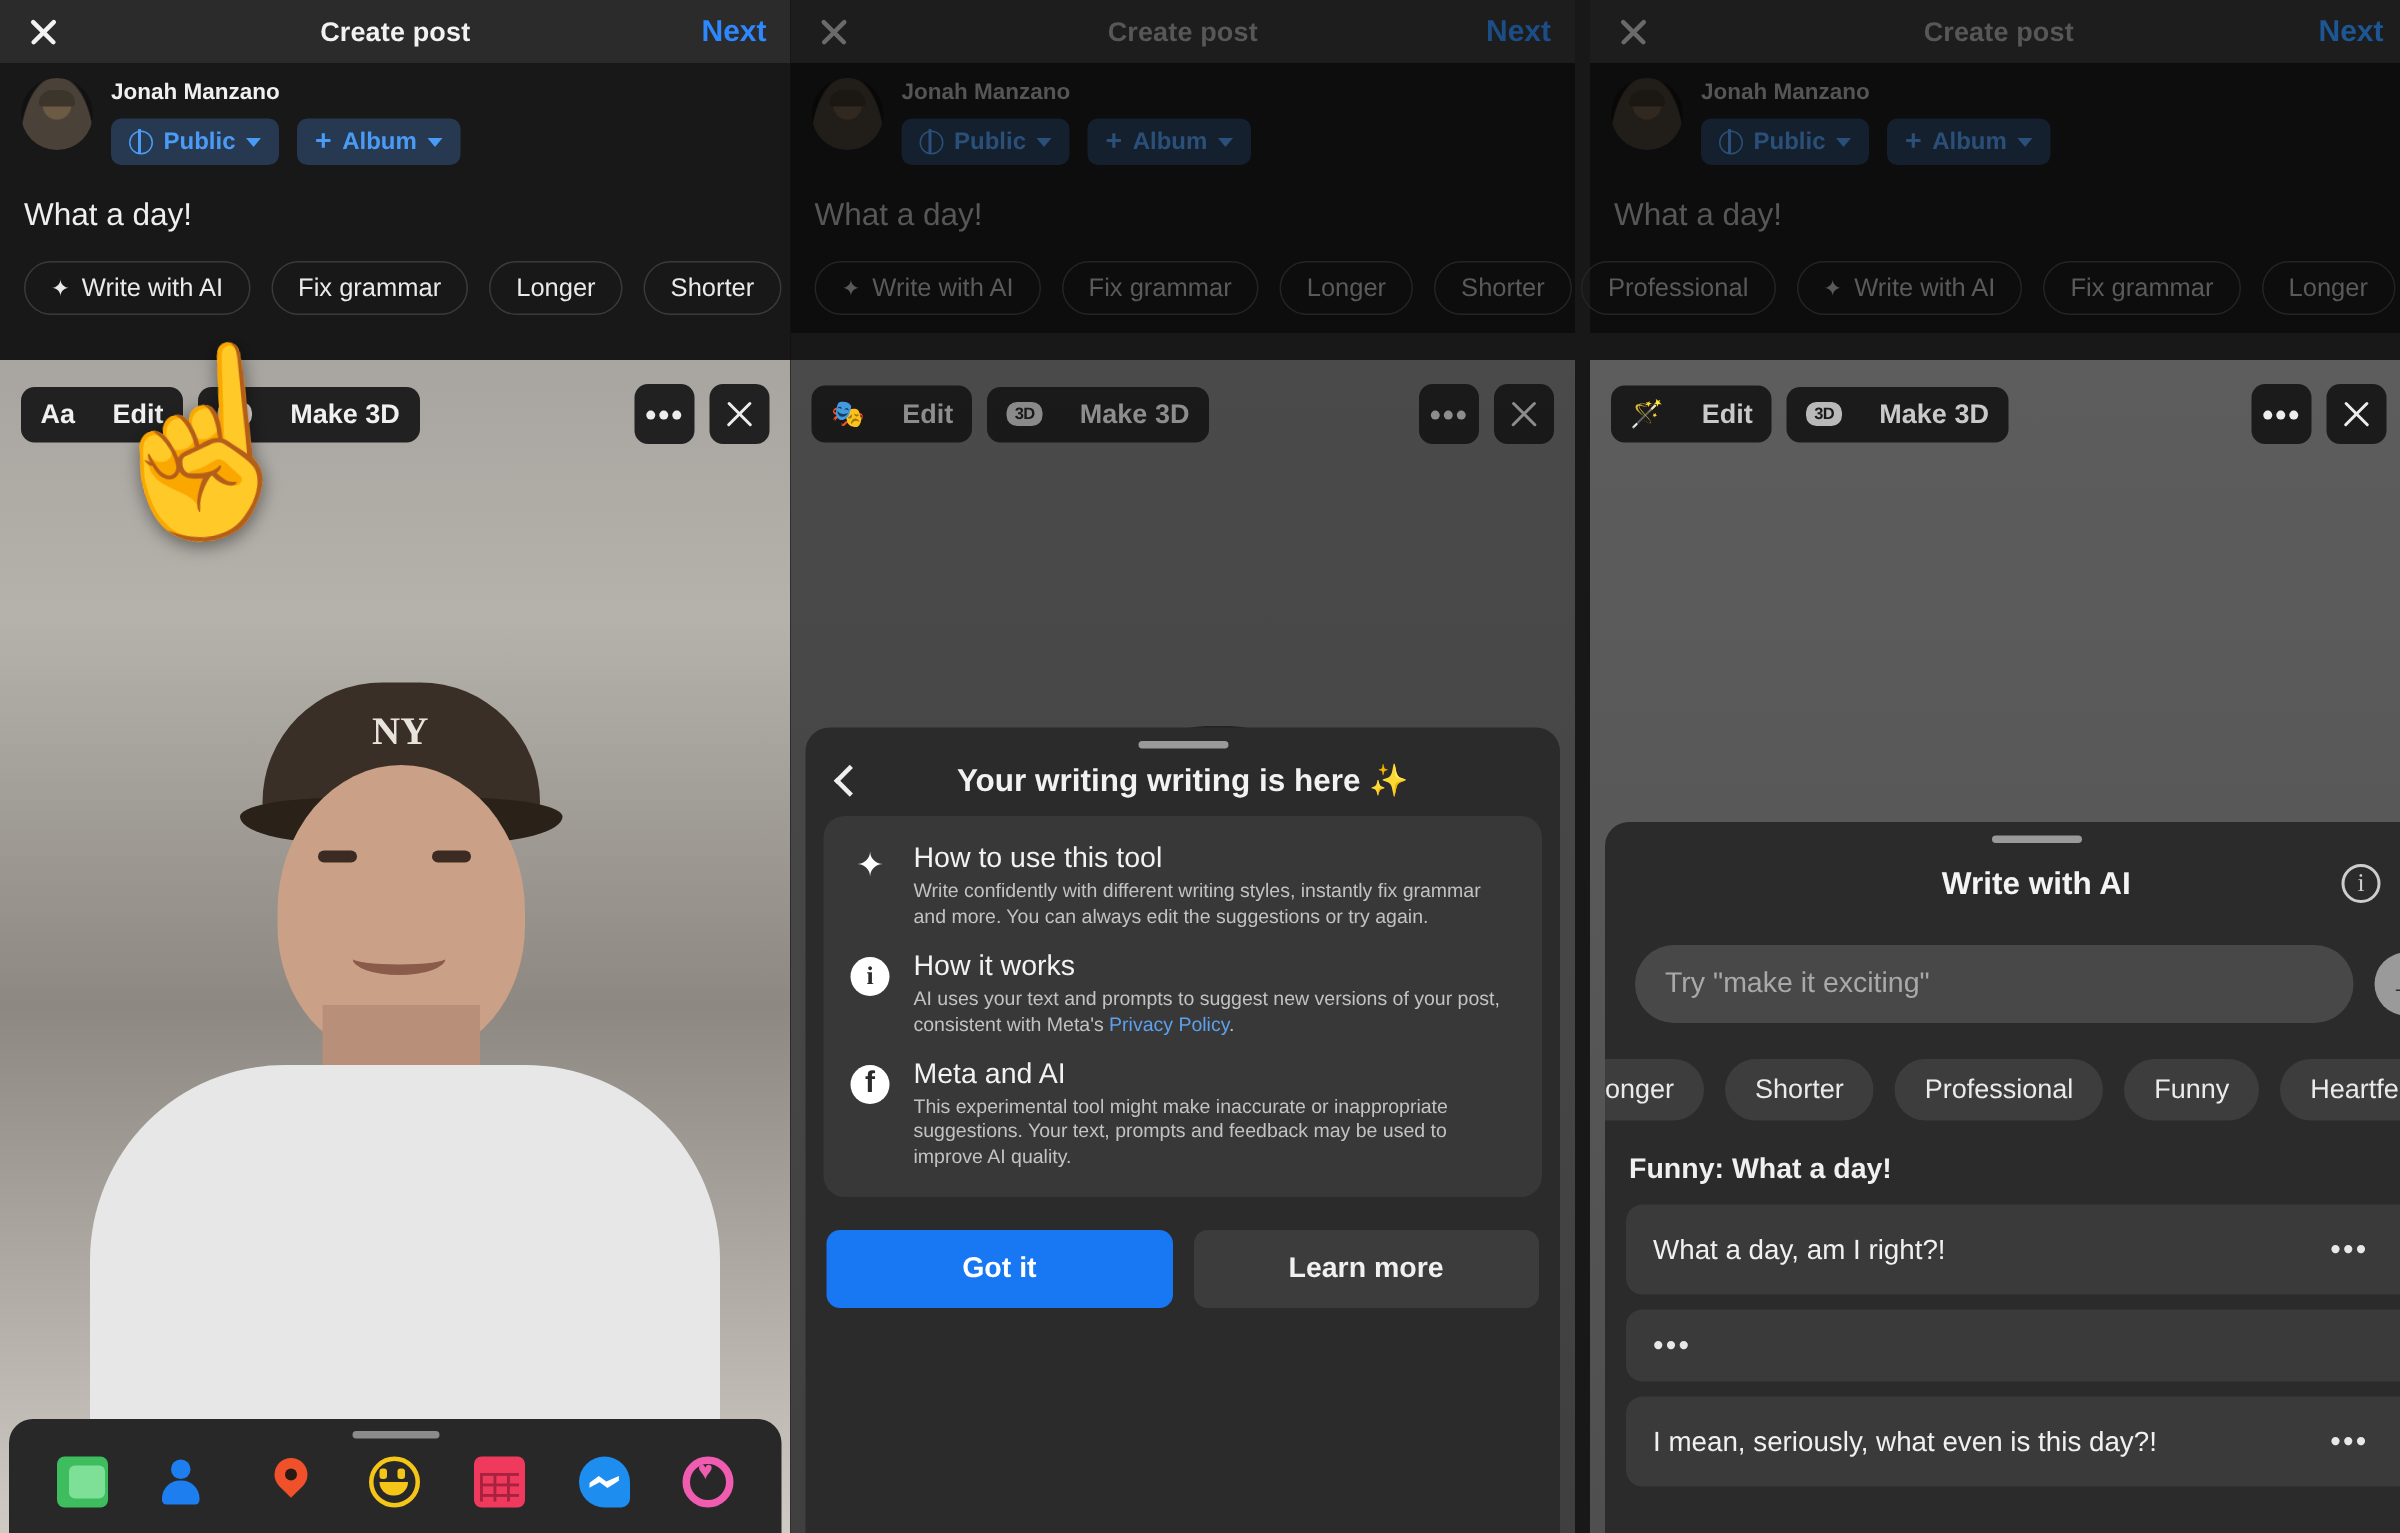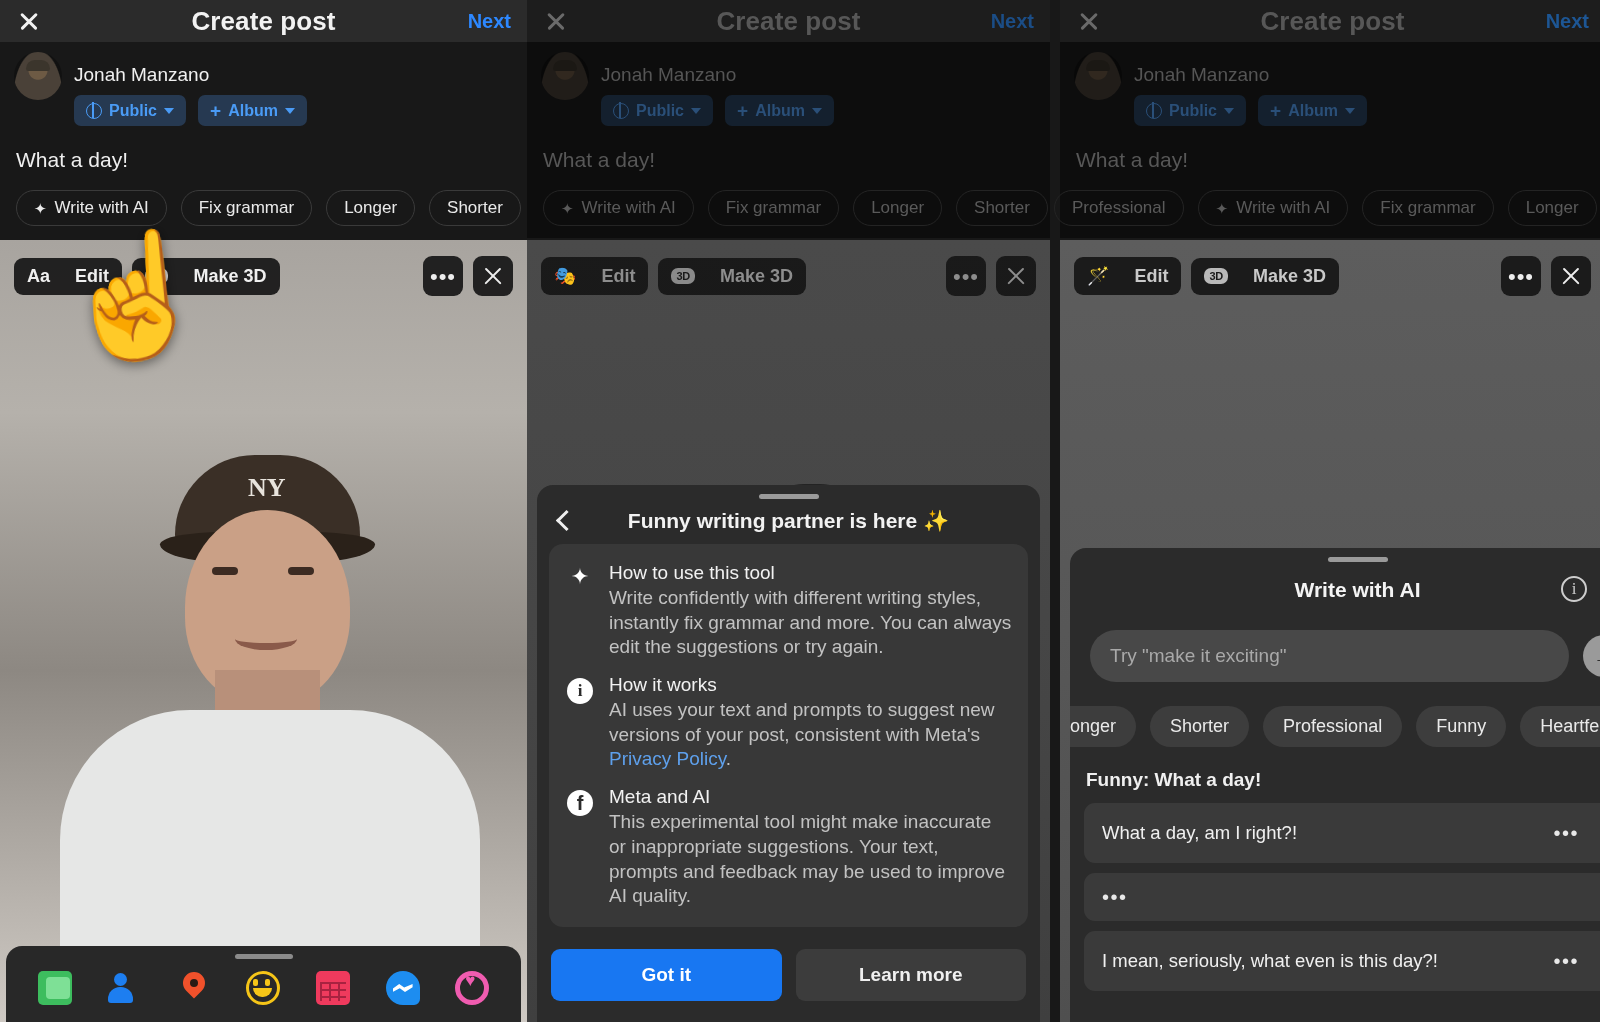--- a/index.html
+++ b/index.html
@@ -40,21 +40,21 @@
   .close-x::before, .close-x::after {
     content: ""; position: absolute; left: 2px; top: 12px;
     width: 22px; height: 2.6px; background: #f2f2f2; border-radius: 2px;
   }
   .close-x::before { transform: rotate(45deg); }
   .close-x::after  { transform: rotate(-45deg); }
   .p2 .close-x::before, .p2 .close-x::after,
   .p3 .close-x::before, .p3 .close-x::after { background: #6a6a6a; }
   .topbar-title {
     position: absolute; left: 0; right: 0; text-align: center;
-    font-size: 26px; font-weight: bold; color: #f2f2f2; letter-spacing: .1px;
+    font-size: 18px; font-weight: bold; color: #f2f2f2; letter-spacing: .1px;
     pointer-events: none;
   }
   .p2 .topbar-title, .p3 .topbar-title { color: #575757; }
   .topbar-next {
     margin-left: auto; font-size: 20px; font-weight: bold; color: #2d88ff; cursor: pointer;
     position: relative; z-index: 2;
   }
   .p2 .topbar-next { color: #1b4d86; }
   .p3 .topbar-next { color: #1d5694; }
 
@@ -68,21 +68,21 @@
       radial-gradient(circle at 50% 38%, #6d5a44 0 9px, transparent 10px),
       radial-gradient(ellipse at 50% 95%, #4a4138 0 24px, transparent 25px),
       #111;
     position: relative; overflow: hidden;
   }
   .avatar::after{
     content:""; position:absolute; left:12px; top:8px; width:24px; height:11px;
     border-radius: 11px 11px 3px 3px; background:#3b352c;
   }
   .p2 .avatar, .p3 .avatar { filter: brightness(.45); }
-  .author-name { font-size: 19px; font-weight: normal; color: #f0f0f0; margin-top: 12px; }
+  .author-name { font-size: 15px; font-weight: bold; color: #f0f0f0; margin-top: 1px; }
   .p2 .author-name, .p3 .author-name { color: #555; }
   .pills { display: flex; gap: 12px; margin-top: 9px; }
   .pill {
     display: flex; align-items: center; gap: 7px;
     background: #263951; color: #4a9bf5; border-radius: 7px;
     padding: 6px 12px; font-size: 16px; font-weight: bold; cursor: pointer;
   }
   .p2 .pill, .p3 .pill { background: #14202e; color: #2a4f78; }
   .globe {
     width: 16px; height: 16px; border-radius: 50%;
@@ -245,21 +245,21 @@
   .info-item:first-child { margin-top: 4px; }
   .info-ico { width: 30px; flex: none; display:flex; justify-content:center; padding-top:4px; }
   .ic-sparkles { font-size: 22px; color:#fff; line-height: 1; }
   .ic-info, .ic-fb {
     width: 26px; height: 26px; border-radius: 50%; background:#fff; color:#2b2b2b;
     display:flex; align-items:center; justify-content:center; font-weight:bold; font-size:17px;
     font-family:"Liberation Serif",serif;
   }
   .ic-fb { font-size: 20px; font-family:"Liberation Sans",sans-serif; }
   .info-h { font-size: 19px; color:#f2f2f2; margin-bottom: 2px; }
-  .info-b { font-size: 19px; color:#c2c2c2; line-height: 1.3; }
+  .info-b { font-size: 13px; color:#c2c2c2; line-height: 1.3; }
   .info-b a { color:#5ea0ec; text-decoration:none; }
   .sheet-actions { display: flex; gap: 14px; padding: 22px 14px 20px 14px; justify-content: center; }
   .btn {
     flex: 1; text-align: center; border-radius: 9px; padding: 15px 0;
     font-size: 19px; font-weight: bold; cursor: pointer;
   }
   .btn-primary { background: #1877f2; color: #fff; }
   .btn-secondary { background: #3c3c3c; color: #f0f0f0; }
 
   
@@ -473,21 +473,21 @@
             <div class="sqbtn">
                 <span class="x-small"></span>
               </div>
           </div>
         </div>
 
         <div class="sheet" style="top:245px;">
           <div class="grabber"></div>
           <div class="sheet-head">
             <div class="back-chevron"></div>
-            <div class="sheet-title">Funny writing partner is here ✨</div>
+            <div class="sheet-title">Your writing writing is here ✨</div>
           </div>
 
           <div class="info-card">
             <div class="info-item">
               <div class="info-ico">
                   <span class="ic-sparkles">✦</span>
                 </div>
               <div>
                 <div class="info-h">How to use this tool</div>
                 <div class="info-b">Write confidently with different writing styles, instantly fix grammar and more. You can always edit the suggestions or try again.</div>

